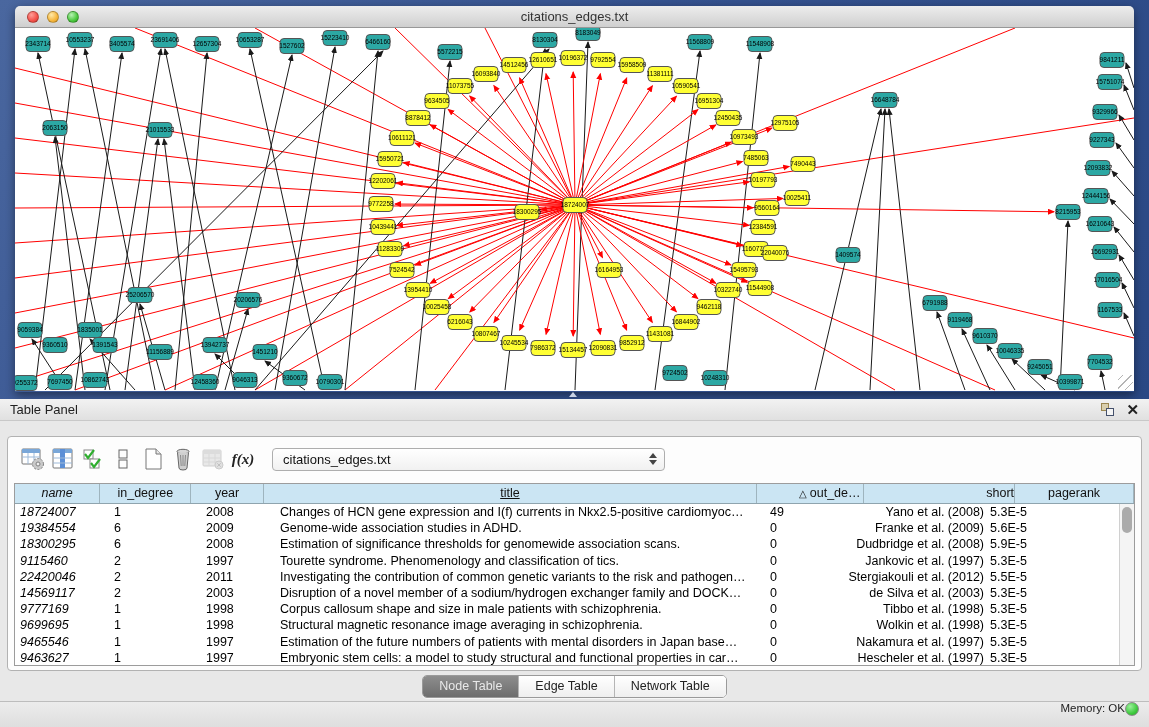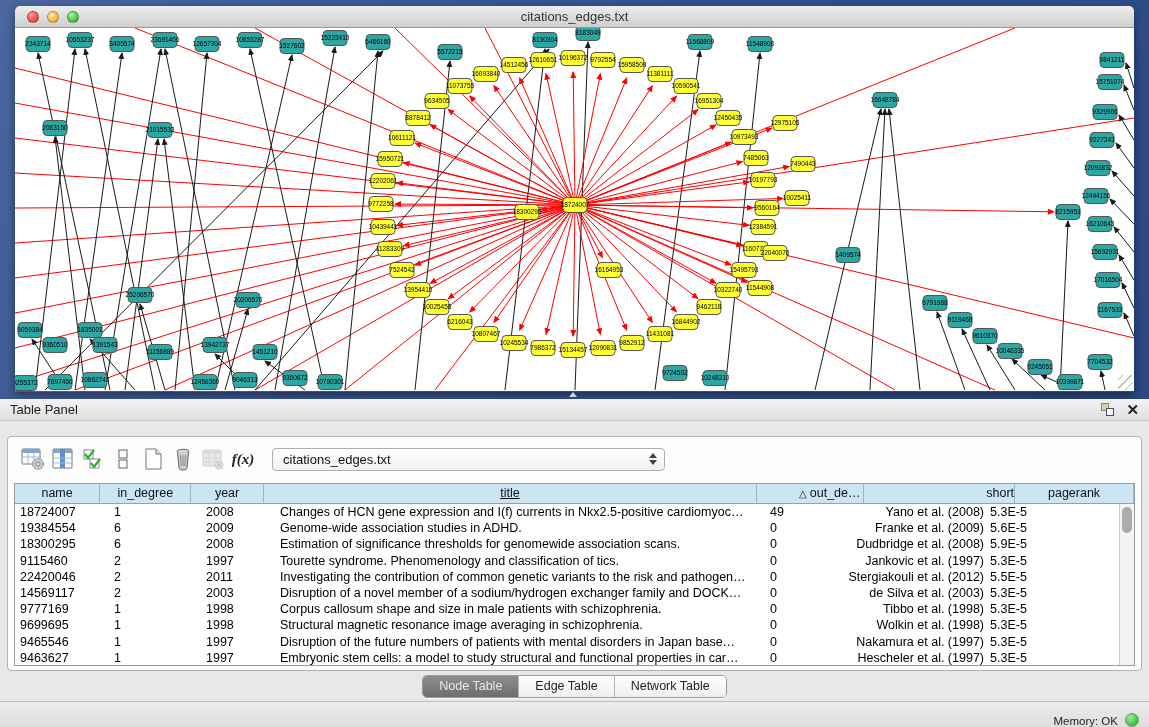--- a/index.html
+++ b/index.html
@@ -72,21 +72,21 @@
   .tablewrap { position: absolute; left: 6px; right: 6px; top: 46px; bottom: 4px; border: 1px solid #9c9c9c; background: #fff; overflow: hidden; }
   .thead { display: flex; height: 20px; background: #cbe5f3; border-bottom: 1px solid #8fa4ae; }
   .th {
     font-size: 12.5px; color: #111; text-align: center; line-height: 19px;
     border-right: 1px solid #9eb4be; overflow: hidden; white-space: nowrap; cursor: pointer;
   }
   .th .sort-tri { font-size: 10px; margin-right: 3px; }
   .tbody { position: absolute; top: 20px; left: 0; right: 15px; bottom: 0; overflow: hidden; }
   .tr { display: flex; height: 16.2px; background: #fff; cursor: default; }
   .td { font-size: 12.5px; color: #000; line-height: 16px; white-space: nowrap; overflow: hidden; }
-  .c0 { width: 86px;  padding-left: 5px; }
+  .c0 { width: 86px;  padding-left: 5px; font-style: italic; }
   .c1 { width: 92px;  padding-left: 13px; }
   .c2 { width: 73px;  padding-left: 13px; }
   .c3 { width: 498px; padding-left: 14px; }
   .c4 { width: 67px;  padding-left: 6px; }
   .c5 { width: 153px; text-align: right; }
   .c6 { width: 120px; padding-left: 6px; }
   .vscroll {
     position: absolute; right: 0; top: 20px; bottom: 0; width: 15px;
     background: #f4f4f4; border-left: 1px solid #d0d0d0;
   }
@@ -100,21 +100,21 @@
   .seg-btn {
     padding: 3px 16px; font-size: 12.5px; color: #222; background: linear-gradient(#ffffff, #efefef);
     border-right: 1px solid #b5b5b5; cursor: pointer; line-height: 15px;
   }
   .seg-btn:last-child { border-right: none; text-align: right; }
   .seg-btn.selected { background: linear-gradient(#8d8d8d, #6e6e6e); color: #e9e9e9; }
   
   .statusbar {
     position: absolute; left: 0; bottom: 0; width: 100%; height: 26px;
     background: linear-gradient(#ececec, #dedede); border-top: 1px solid #bdbdbd;
-    display: flex; align-items: flex-end; justify-content: flex-end; padding: 0 10px; gap: 7px;
+    display: flex; align-items: flex-start; justify-content: flex-end; padding: 0 10px; 
   }
   .mem-label { font-size: 11.5px; color: #222; }
   .mem-dot {
     width: 14px; height: 14px; border-radius: 50%;
     background: radial-gradient(circle at 35% 30%, #9cf09c, #3ecb3e 60%, #2ba12b);
     border: 1px solid #8a8a8a;
   }
   
   .tool-btn svg { display: block; }
 </style>
@@ -638,21 +638,21 @@
             <div class="td c2">1998</div>
             <div class="td c3">Structural magnetic resonance image averaging in schizophrenia.</div>
             <div class="td c4">0</div>
             <div class="td c5">Wolkin et al. (1998)</div>
             <div class="td c6">5.3E-5</div>
           </div>
           <div class="tr">
             <div class="td c0">9465546</div>
             <div class="td c1">1</div>
             <div class="td c2">1997</div>
-            <div class="td c3">Disruption of the future numbers of patients with mental disorders in Japan base…</div>
+            <div class="td c3">Estimation of the future numbers of patients with mental disorders in Japan base…</div>
             <div class="td c4">0</div>
             <div class="td c5">Nakamura et al. (1997)</div>
             <div class="td c6">5.3E-5</div>
           </div>
           <div class="tr">
             <div class="td c0">9463627</div>
             <div class="td c1">1</div>
             <div class="td c2">1997</div>
             <div class="td c3">Embryonic stem cells: a model to study structural and functional properties in car…</div>
             <div class="td c4">0</div>

